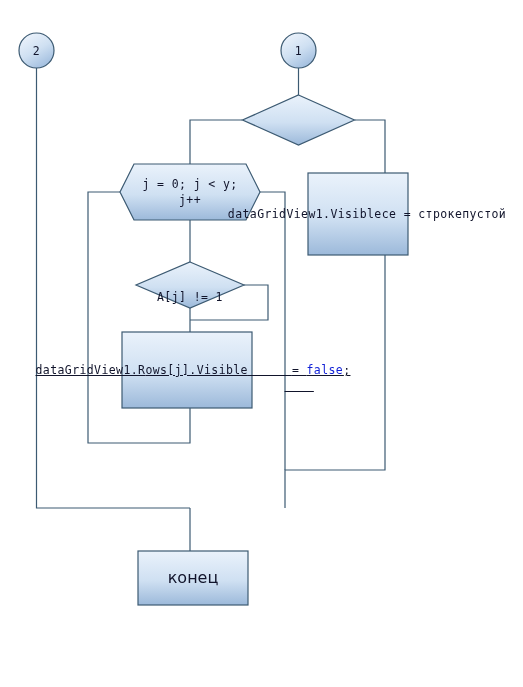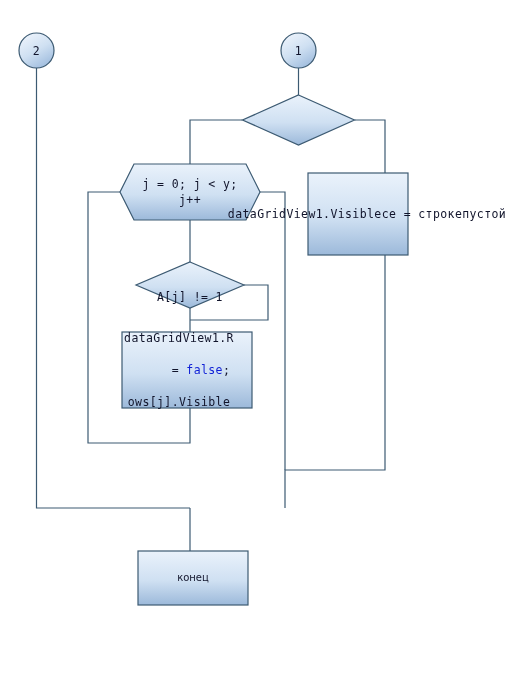--- a/index.html
+++ b/index.html
@@ -37,21 +37,21 @@
     color: #11142b;
     font-family: "DejaVu Sans Mono", monospace;
     font-size: 11.5px;
     line-height: 16px;
     letter-spacing: 0.4px;
     white-space: pre;
     pointer-events: none;
   }
   .node-label.sans {
     font-family: "DejaVu Sans", sans-serif;
-    font-size: 10px;
+    font-size: 16px;
     letter-spacing: 0;
   }
   .kw-false { color: #0f1fd6; }
 </style>
 </head>
 <body>
 
 <div id="flowchart-canvas">
 
   <svg class="layer edges" viewBox="0 0 523 687">
@@ -113,23 +113,23 @@
 
   <div class="node-label" style="left:136px; top:273px; width:108px; height:24px;margin-top:12px;">A[j] != 1</div>
 
   <div class="node-label" style="left:308px; top:181px; width:118px; height:66px; flex-direction:row;">
     <span>dataGridVie</span>
     <span>w1.Visible</span>
     <span>ce = строке</span>
     <span>пустой</span>
   </div>
 
-  <div class="node-label" style="left:114px; top:346px; width:130px; height:48px; flex-direction:column;">
+  <div class="node-label" style="left:128px; top:346px; width:130px; height:48px; flex-direction:row;text-decoration:underline;">
     <span>dataGridView1.R</span>
+    <span>ows[j].Visible</span>
     <span>
       <span>= </span><span class="kw-false">false</span><span>;</span>
     </span>
-    <span>ows[j].Visible</span>
   </div>
 
   <div class="node-label sans" style="left:138px; top:551px; width:110px; height:54px;">конец</div>
 
 </div>
 
 </body></html>

